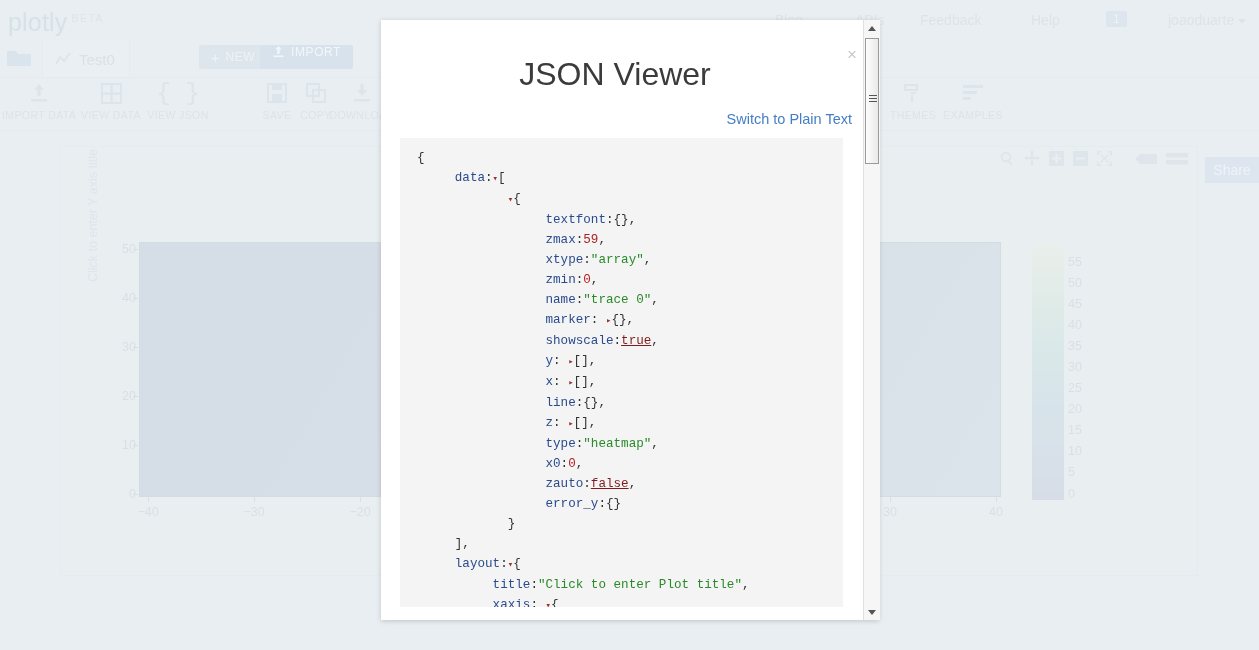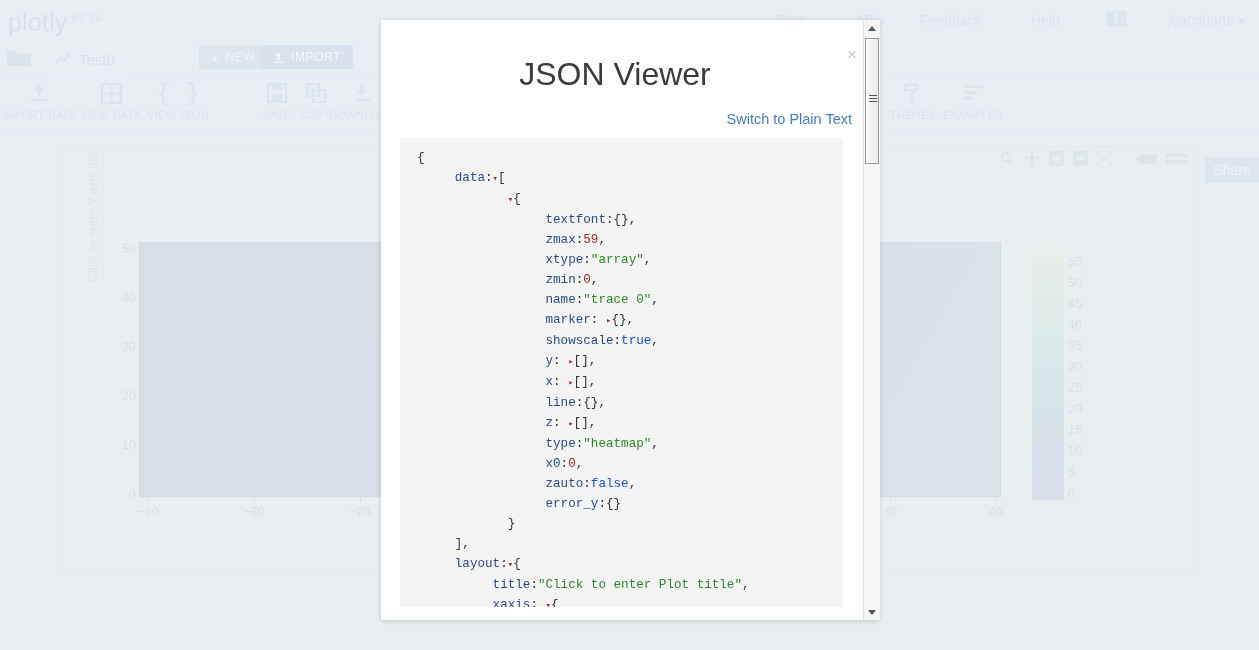--- a/index.html
+++ b/index.html
@@ -28,21 +28,21 @@
   .tabrow{position:absolute;left:0;top:40px;width:1259px;height:38px;}
   .folder-ic{position:absolute;left:6px;top:8px;width:26px;height:20px;}
   .filetab{position:absolute;left:42px;top:0;height:38px;border-left:1px solid #c6d5de;
            border-right:1px solid #c6d5de;padding:0 14px 0 12px;box-sizing:border-box;
            display:flex;align-items:center;gap:7px;background:#cfdbe2;}
   .filetab-name{font-size:15px;color:#aabdcb;}
   .btn-new{position:absolute;left:199px;top:5px;height:24px;background:#b5c8d8;color:#d9e4ec;
            font-size:12px;letter-spacing:.6px;display:flex;align-items:center;gap:5px;
            padding:0 12px;border-radius:2px;}
   .btn-import{position:absolute;left:260px;top:5px;height:24px;background:#a7bfd6;color:#e3ecf3;
-              font-size:12px;letter-spacing:.6px;display:flex;align-items:center;gap:6px;
+              font-size:12px;letter-spacing:.6px;display:flex;align-items:flex-start;gap:6px;
               padding:0 12px;border-radius:2px;}
   .tabrow-line{position:absolute;left:0;top:77px;width:1259px;height:1px;background:#c4d3dd;}
 
   
   .toolbar{position:absolute;left:0;top:78px;width:1259px;height:52px;}
   .tool{position:absolute;top:2px;width:74px;text-align:center;}
   .tool .ic{height:26px;display:flex;align-items:center;justify-content:center;}
   .tool .lb{font-size:10.5px;color:#b0c3d0;letter-spacing:.4px;margin-top:3px;white-space:nowrap;}
   .toolbar-line{position:absolute;left:0;top:130px;width:1259px;height:1px;background:#c4d3dd;}
   .chat-ic{position:absolute;left:1168px;top:82px;}
@@ -85,21 +85,21 @@
   .modal-title{position:absolute;left:0;top:36px;width:468px;text-align:center;font-size:32px;
                color:#3b3b3b;font-weight:normal;}
   .switch-link{position:absolute;right:27px;top:91px;font-size:14.5px;color:#447ec4;margin-left:8px;}
   .codebox{position:absolute;left:19px;top:118px;width:443px;height:469px;background:#f4f4f4;
            overflow:hidden;}
   .code{position:absolute;left:17px;top:10px;font-family:"Liberation Mono",monospace;
         font-size:12.6px;line-height:20px;color:#333;white-space:pre;}
   .k{color:#2a4b8d;}
   .s{color:#2a8a2a;}
   .n{color:#b02020;}
-  .b{color:#1d4ed8;}
+  .b{color:#7f1d1d;text-decoration:underline;}
   .p{color:#333;}
   .arw{color:#9b3030;font-size:9px;}
   
   .msb{position:absolute;left:863px;top:20px;width:16px;height:600px;background:#f6f6f6;
        border-left:1px solid #e0e0e0;}
   .msb-up,.msb-dn{position:absolute;left:0;width:16px;height:16px;display:flex;
                   align-items:center;justify-content:center;}
   .msb-thumb{position:absolute;left:1px;top:18px;width:14px;height:126px;
              background:linear-gradient(to right,#fdfdfd,#e9e9e9);border:1px solid #9a9a9a;
              box-sizing:border-box;}

